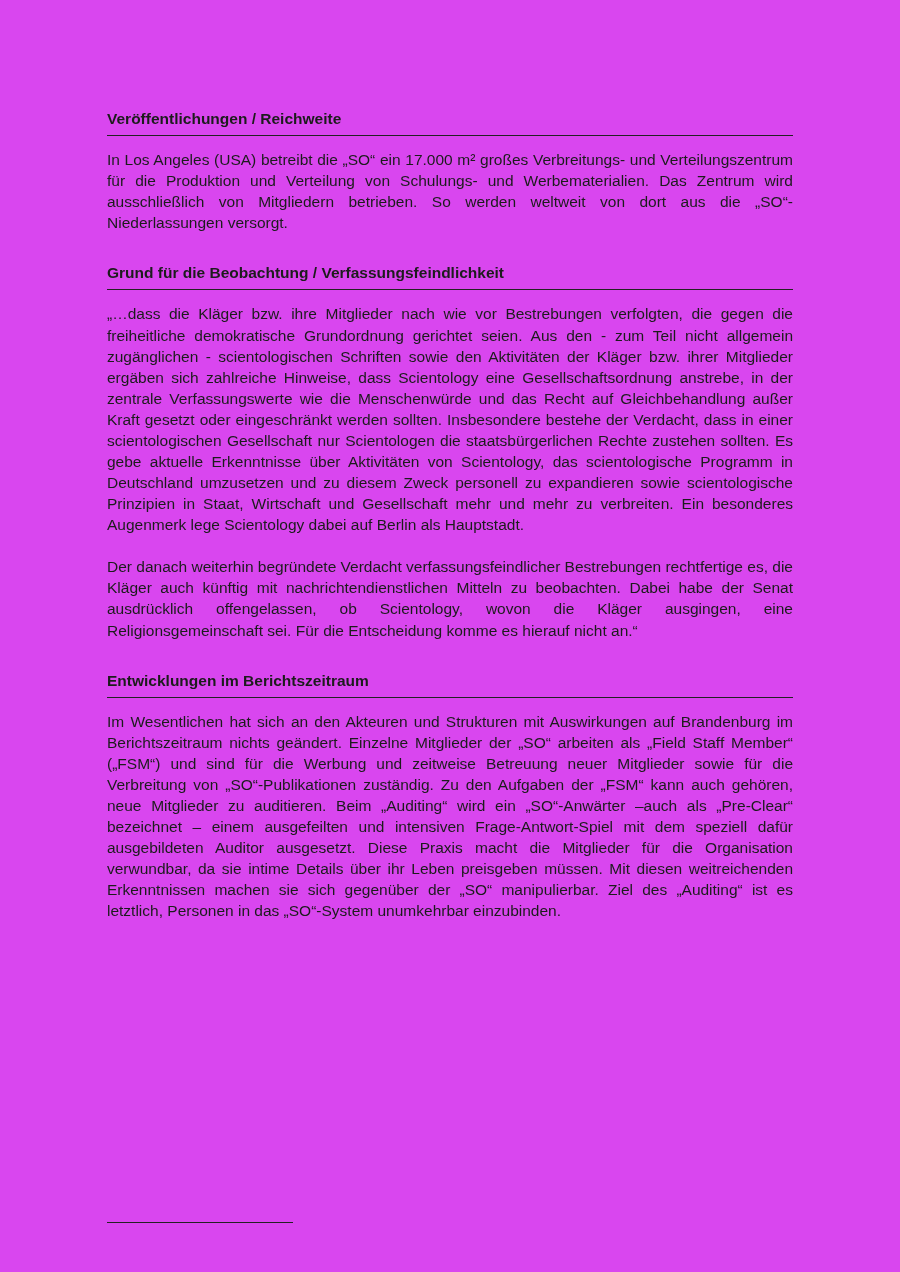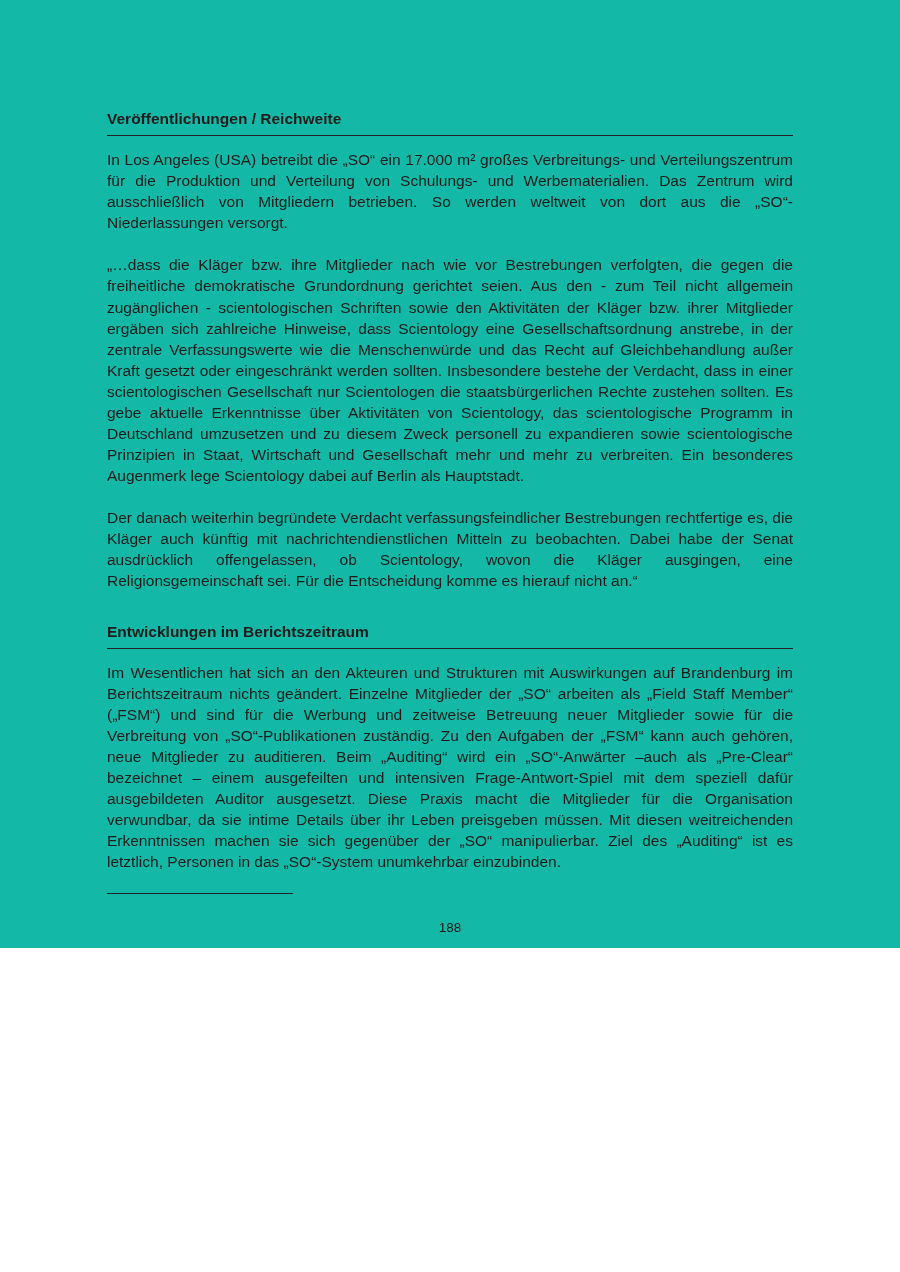--- a/index.html
+++ b/index.html
@@ -4,23 +4,23 @@
 <style>
   * { box-sizing: border-box; }
   html, body {
     margin: 0;
     padding: 0;
     background: #ffffff;
   }
   .page {
     position: relative;
     width: 900px;
-    height: 948px;
+    height: 1272px;
     margin: 0 auto;
-    background: #14b8a6;
+    background: #d946ef;
     padding: 108px 107px 44px 107px;
     display: flex;
     flex-direction: column;
     font-family: "Liberation Sans", "DejaVu Sans", sans-serif;
     font-size: 15.5px;
     line-height: 1.36;
     color: #1c1c1c;
   }
   .heading {
     font-size: 15.5px;
@@ -66,28 +66,28 @@
 <body>
 
 <div class="page">
 
   <section>
     <h2 class="heading">Veröffentlichungen / Reichweite</h2>
     <p class="para">In Los Angeles (USA) betreibt die „SO“ ein 17.000 m² großes Verbreitungs- und Verteilungszentrum für die Produktion und Verteilung von Schulungs- und Werbematerialien. Das Zentrum wird ausschließlich von Mitgliedern betrieben. So werden weltweit von dort aus die „SO“-Niederlassungen versorgt.</p>
   </section>
 
   <section>
+    <h2 class="heading">Grund für die Beobachtung / Verfassungsfeindlichkeit</h2>
     <p class="para">„…dass die Kläger bzw. ihre Mitglieder nach wie vor Bestrebungen verfolgten, die gegen die freiheitliche demokratische Grundordnung gerichtet seien. Aus den - zum Teil nicht allgemein zugänglichen - scientologischen Schriften sowie den Aktivitäten der Kläger bzw. ihrer Mitglieder ergäben sich zahlreiche Hinweise, dass Scientology eine Gesellschaftsordnung anstrebe, in der zentrale Verfassungswerte wie die Menschenwürde und das Recht auf Gleichbehandlung außer Kraft gesetzt oder eingeschränkt werden sollten. Insbesondere bestehe der Verdacht, dass in einer scientologischen Gesellschaft nur Scientologen die staatsbürgerlichen Rechte zustehen sollten. Es gebe aktuelle Erkenntnisse über Aktivitäten von Scientology, das scientologische Programm in Deutschland umzusetzen und zu diesem Zweck personell zu expandieren sowie scientologische Prinzipien in Staat, Wirtschaft und Gesellschaft mehr und mehr zu verbreiten. Ein besonderes Augenmerk lege Scientology dabei auf Berlin als Hauptstadt.</p>
     <p class="para">Der danach weiterhin begründete Verdacht verfassungsfeindlicher Bestrebungen rechtfertige es, die Kläger auch künftig mit nachrichtendienstlichen Mitteln zu beobachten. Dabei habe der Senat ausdrücklich offengelassen, ob Scientology, wovon die Kläger ausgingen, eine Religionsgemeinschaft sei. Für die Entscheidung komme es hierauf nicht an.“</p>
   </section>
 
   <section>
     <h2 class="heading">Entwicklungen im Berichtszeitraum</h2>
     <p class="para">Im Wesentlichen hat sich an den Akteuren und Strukturen mit Auswirkungen auf Brandenburg im Berichtszeitraum nichts geändert. Einzelne Mitglieder der „SO“ arbeiten als „Field Staff Member“ („FSM“) und sind für die Werbung und zeitweise Betreuung neuer Mitglieder sowie für die Verbreitung von „SO“-Publikationen zuständig. Zu den Aufgaben der „FSM“ kann auch gehören, neue Mitglieder zu auditieren. Beim „Auditing“ wird ein „SO“-Anwärter –auch als „Pre-Clear“ bezeichnet – einem ausgefeilten und intensiven Frage-Antwort-Spiel mit dem speziell dafür ausgebildeten Auditor ausgesetzt. Diese Praxis macht die Mitglieder für die Organisation verwundbar, da sie intime Details über ihr Leben preisgeben müssen. Mit diesen weitreichenden Erkenntnissen machen sie sich gegenüber der „SO“ manipulierbar. Ziel des „Auditing“ ist es letztlich, Personen in das „SO“-System unumkehrbar einzubinden.</p>
   </section>
 
   <div class="footer">
     <div class="fn-rule"></div>
   </div>
 
-  <div class="page-number">188</div>
 
 </div>
 
 </body></html>

